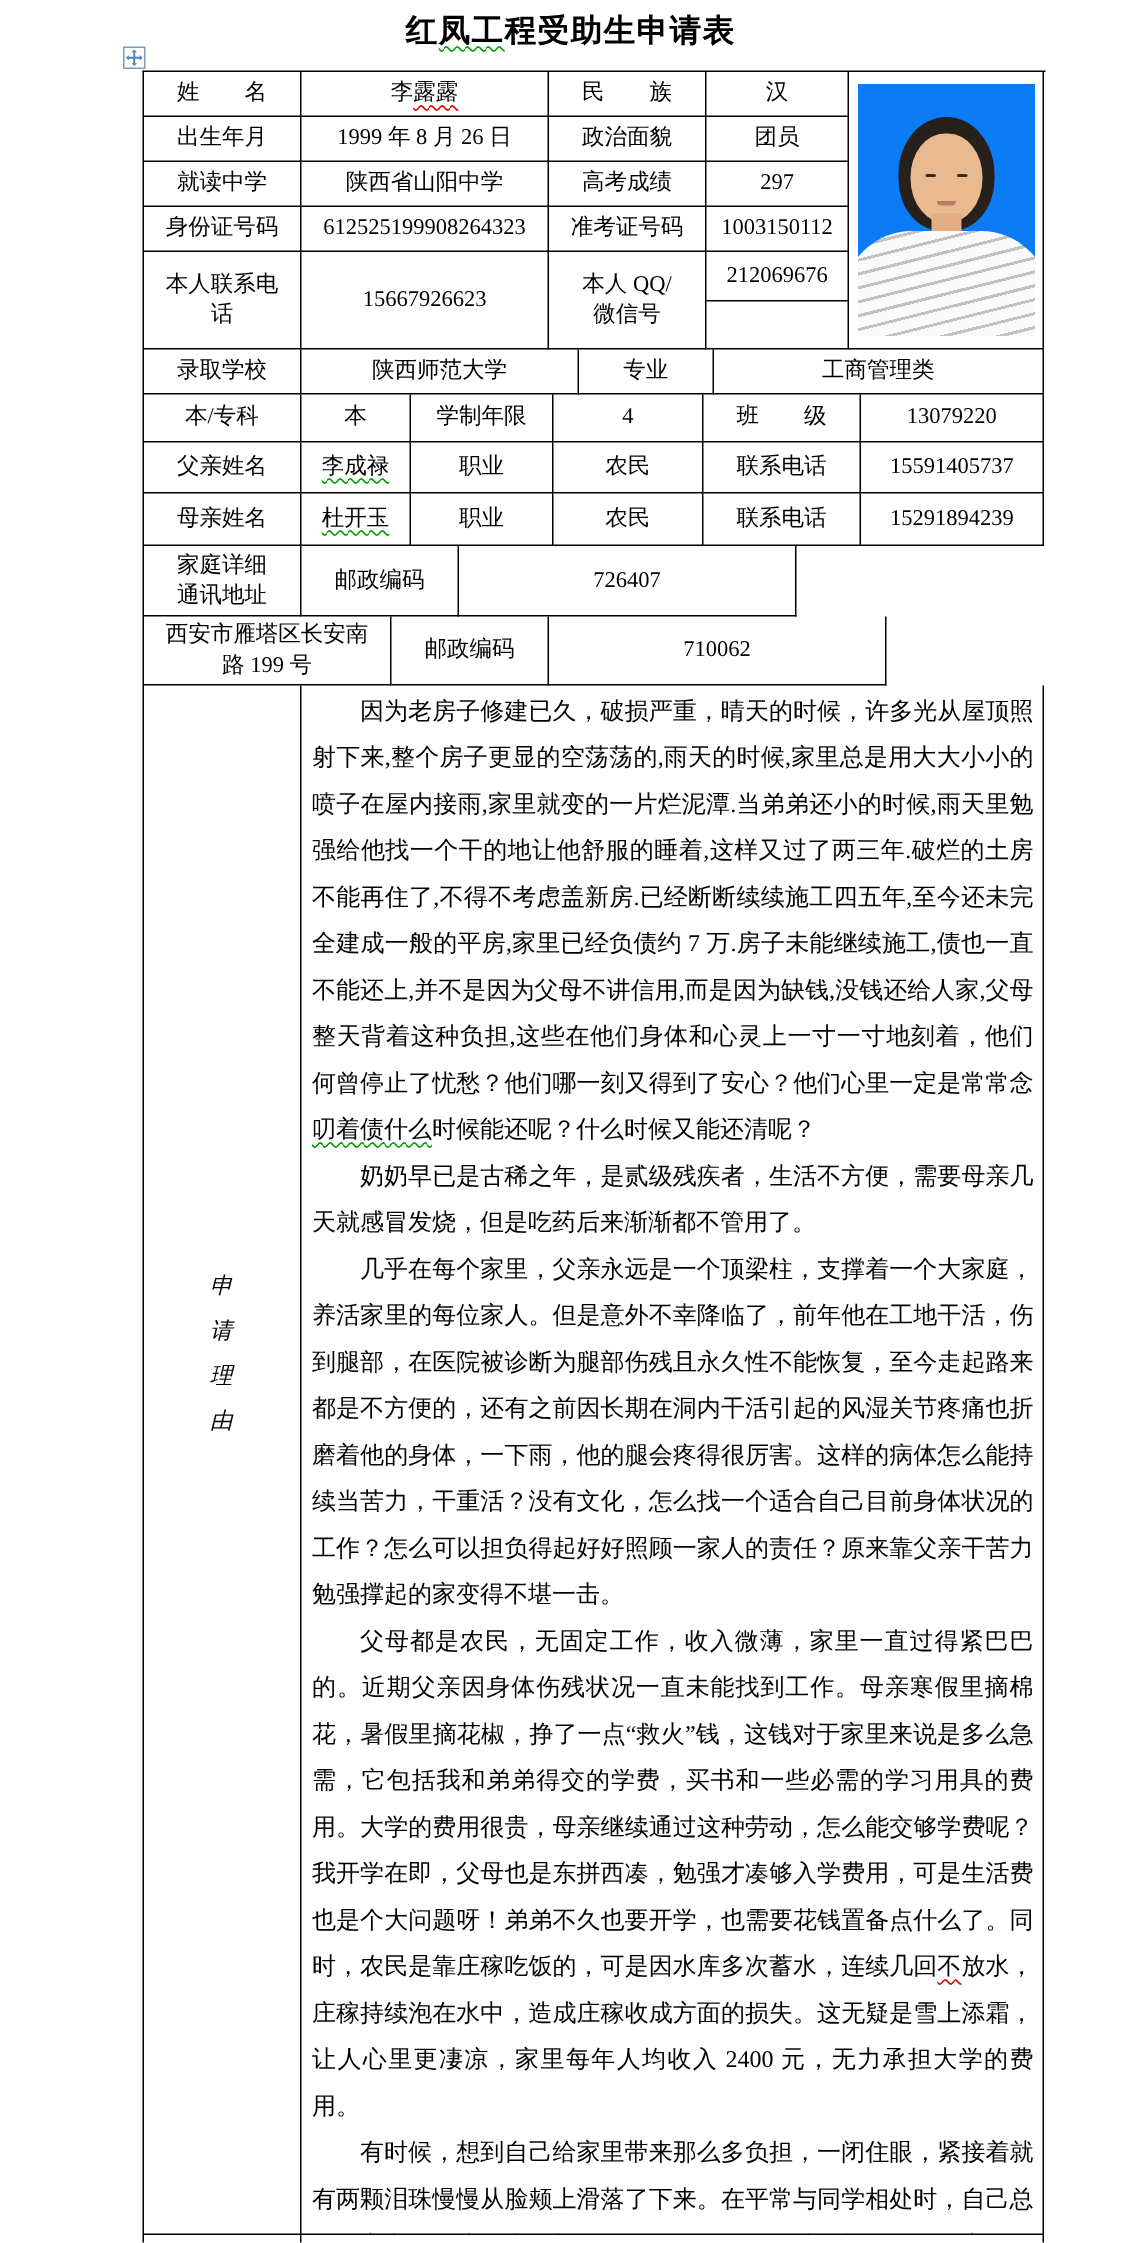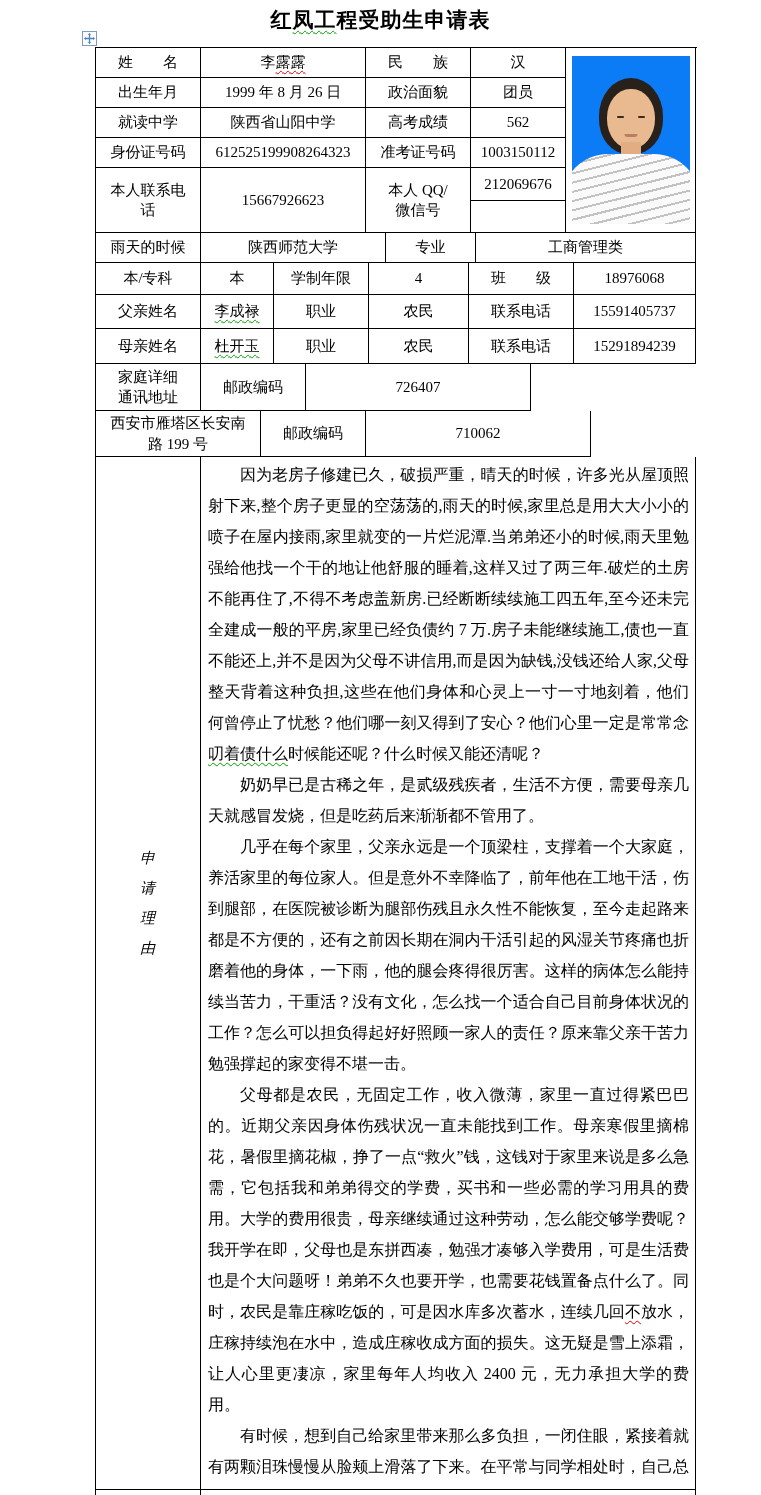--- a/index.html
+++ b/index.html
@@ -89,21 +89,21 @@
       <div class="r">
         <div class="c w105 h30">出生年月</div>
         <div class="c w165 h30">1999 年 8 月 26 日</div>
         <div class="c w105 h30">政治面貌</div>
         <div class="c w95 h30">团员</div>
       </div>
       <div class="r">
         <div class="c w105 h30">就读中学</div>
         <div class="c w165 h30">陕西省山阳中学</div>
         <div class="c w105 h30">高考成绩</div>
-        <div class="c w95 h30">562</div>
+        <div class="c w95 h30">297</div>
       </div>
       <div class="r">
         <div class="c w105 h30">身份证号码</div>
         <div class="c w165 h30">612525199908264323</div>
         <div class="c w105 h30">准考证号码</div>
         <div class="c w95 h30">1003150112</div>
       </div>
       <div class="r">
         <div class="c w105 h65">本人联系电
 话</div>
@@ -123,33 +123,33 @@
         <div class="eye l"></div>
         <div class="eye rt"></div>
         <div class="mouth"></div>
         <div class="neck"></div>
         <div class="shirt"></div>
       </div>
     </div>
   </div>
 
   <div class="r">
-    <div class="c w105 h30">雨天的时候</div>
+    <div class="c w105 h30">录取学校</div>
     <div class="c w185 h30">陕西师范大学</div>
     <div class="c w90 h30">专业</div>
     <div class="c w220 h30">工商管理类</div>
   </div>
 
   <div class="r">
     <div class="c w105 h32">本/专科</div>
     <div class="c w73 h32">本</div>
     <div class="c w95 h32">学制年限</div>
     <div class="c w100 h32">4</div>
     <div class="c w105 h32">班　　级</div>
-    <div class="c w122 h32">18976068</div>
+    <div class="c w122 h32">13079220</div>
   </div>
 
   <div class="r">
     <div class="c w105 h34">父亲姓名</div>
     <div class="c w73 h34"><span class="wavy-green">李成禄</span></div>
     <div class="c w95 h34">职业</div>
     <div class="c w100 h34">农民</div>
     <div class="c w105 h34">联系电话</div>
     <div class="c w122 h34">15591405737</div>
   </div>

